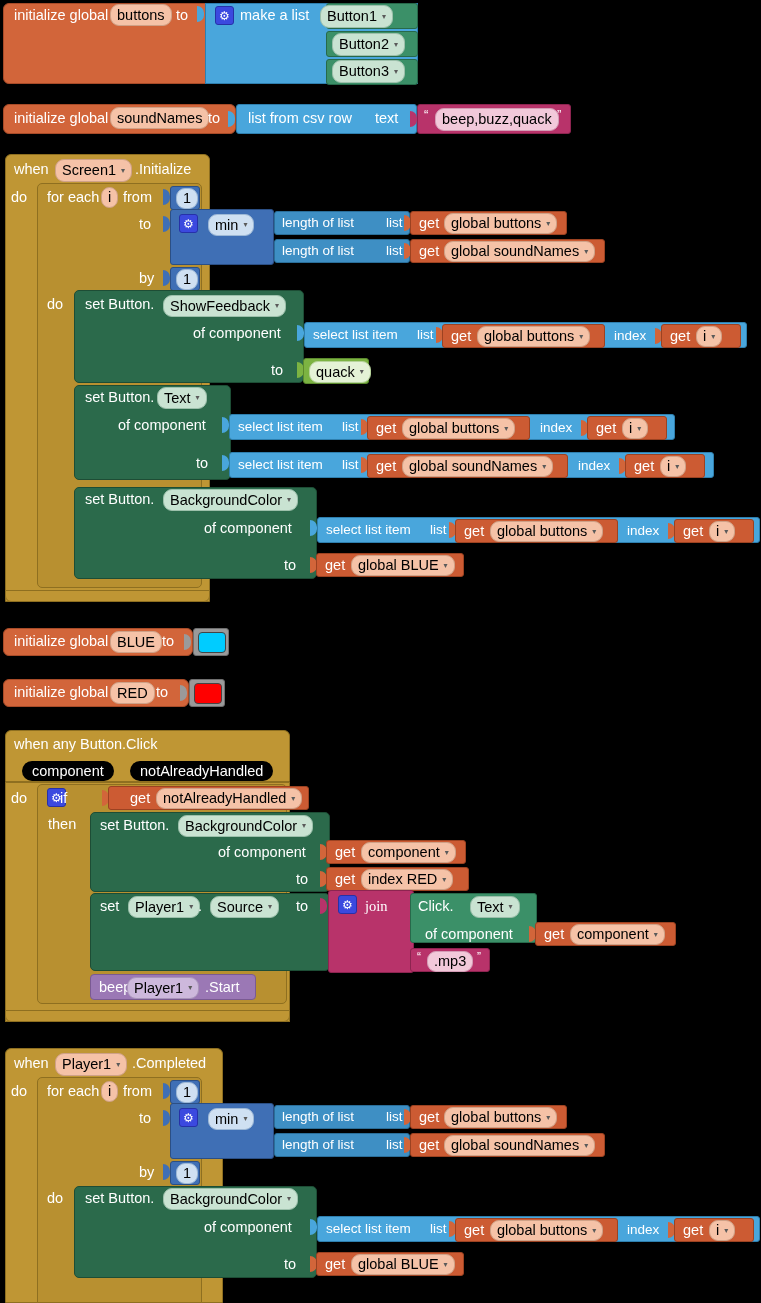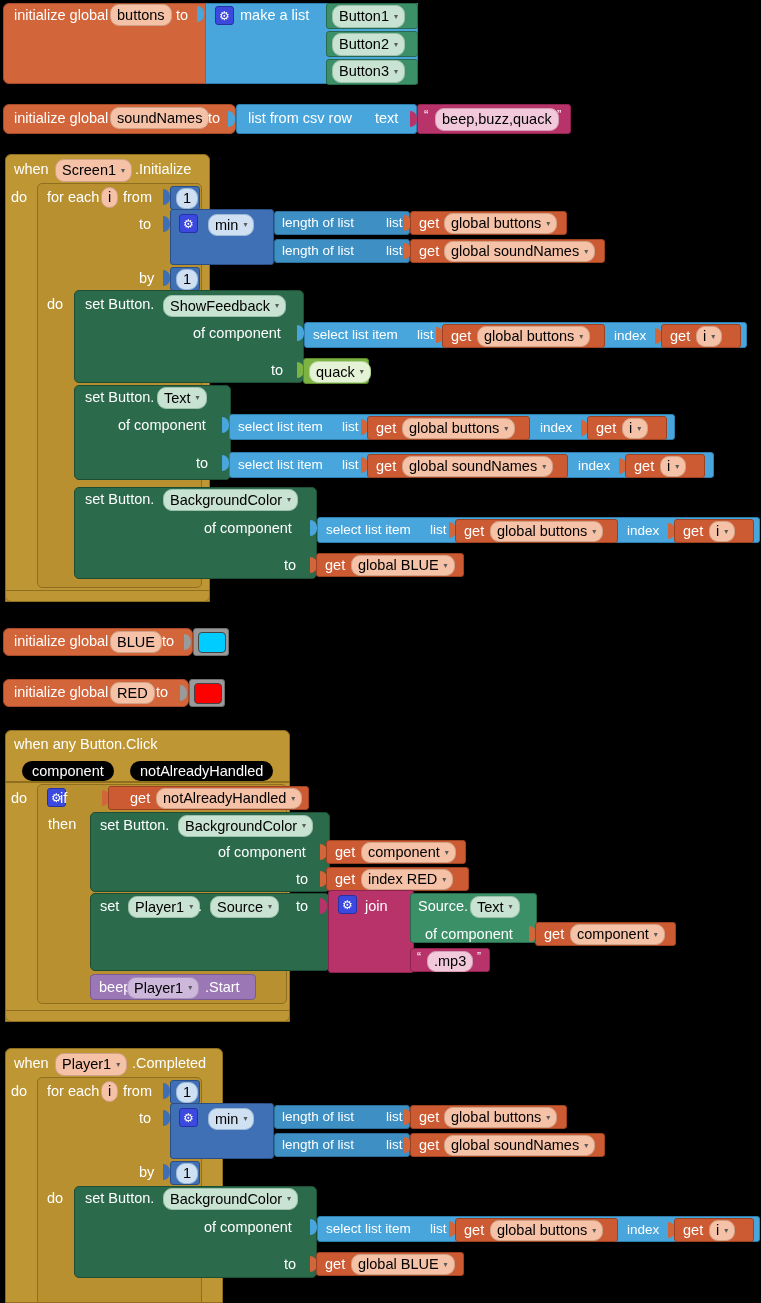--- a/index.html
+++ b/index.html
@@ -60,21 +60,21 @@
 <div class="lbl" style="left:14px;top:8px;">initialize global</div>
 <div class="fld" style="left:110px;top:4px;height:20px;">buttons</div>
 <div class="lbl" style="left:176px;top:8px;">to</div>
 <div class="plug" style="left:197px;top:6px;background:#49a6dc;"></div>
 
 <div class="blk list" style="left:205px;top:3px;width:213px;height:81px;"></div>
 <div class="gear" style="left:215px;top:6px;">⚙</div>
 <div class="lbl" style="left:240px;top:8px;">make a list</div>
 
 <div class="blk getg" style="left:326px;top:3px;width:92px;height:26px;border-radius:3px;"></div>
-<div class="fld green" style="left:332px;top:5px;height:21px;text-align:center;">
+<div class="fld green" style="left:320px;top:5px;height:21px;text-align:center;">
   <span>Button1</span>
   <span class="tri">▾</span>
 </div>
 
 <div class="blk getg" style="left:326px;top:31px;width:92px;height:26px;border-radius:3px;"></div>
 <div class="fld green" style="left:332px;top:33px;height:21px;">
   <span>Button2</span>
   <span class="tri">▾</span>
 </div>
 
@@ -342,24 +342,24 @@
 <div class="lbl" style="left:198px;top:899px;">.</div>
 <div class="fld green" style="left:210px;top:896px;height:20px;">
   <span>Source</span>
   <span class="tri">▾</span>
 </div>
 <div class="lbl" style="left:296px;top:899px;">to</div>
 <div class="plug" style="left:320px;top:898px;background:#b8336a;"></div>
 
 <div class="blk text" style="left:328px;top:890px;width:86px;height:83px;border-radius:3px;"></div>
 <div class="gear" style="left:338px;top:895px;">⚙</div>
-<div class="lbl" style="left:365px;top:899px;">join</div>
+<div class="lbl" style="left:365px;top:899px;font-family:Liberation Serif, serif;">join</div>
 
 <div class="blk getg" style="left:410px;top:893px;width:127px;height:50px;border-radius:3px;"></div>
-<div class="lbl" style="left:418px;top:899px;">Source.</div>
+<div class="lbl" style="left:418px;top:899px;">Click.</div>
 <div class="fld green" style="left:470px;top:896px;height:20px;">
   <span>Text</span>
   <span class="tri">▾</span>
 </div>
 <div class="lbl" style="left:425px;top:927px;">of component</div>
 <div class="plug" style="left:529px;top:926px;background:#d2653a;"></div>
 <div class="blk varD" style="left:535px;top:922px;width:141px;height:24px;border-radius:3px;"></div>
 <div class="lbl" style="left:544px;top:927px;">get</div>
 <div class="fld" style="left:570px;top:924px;height:19px;">
   <span>component</span>

